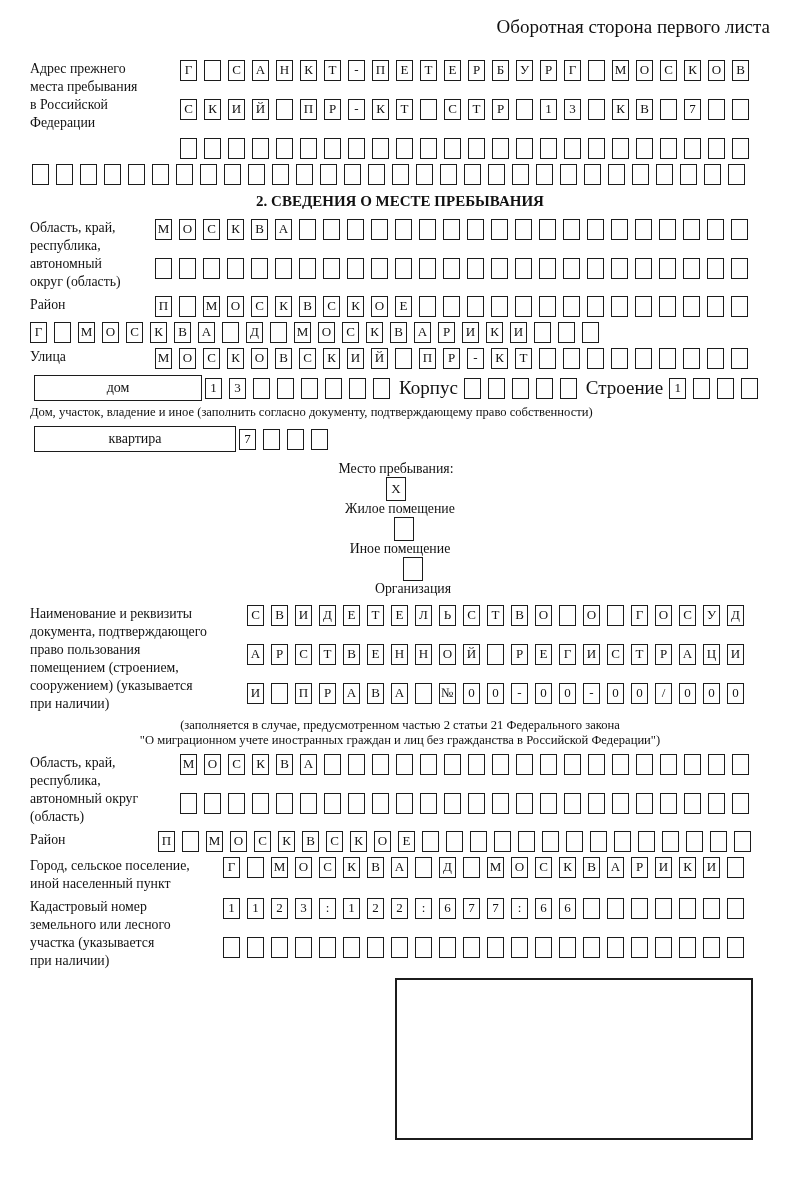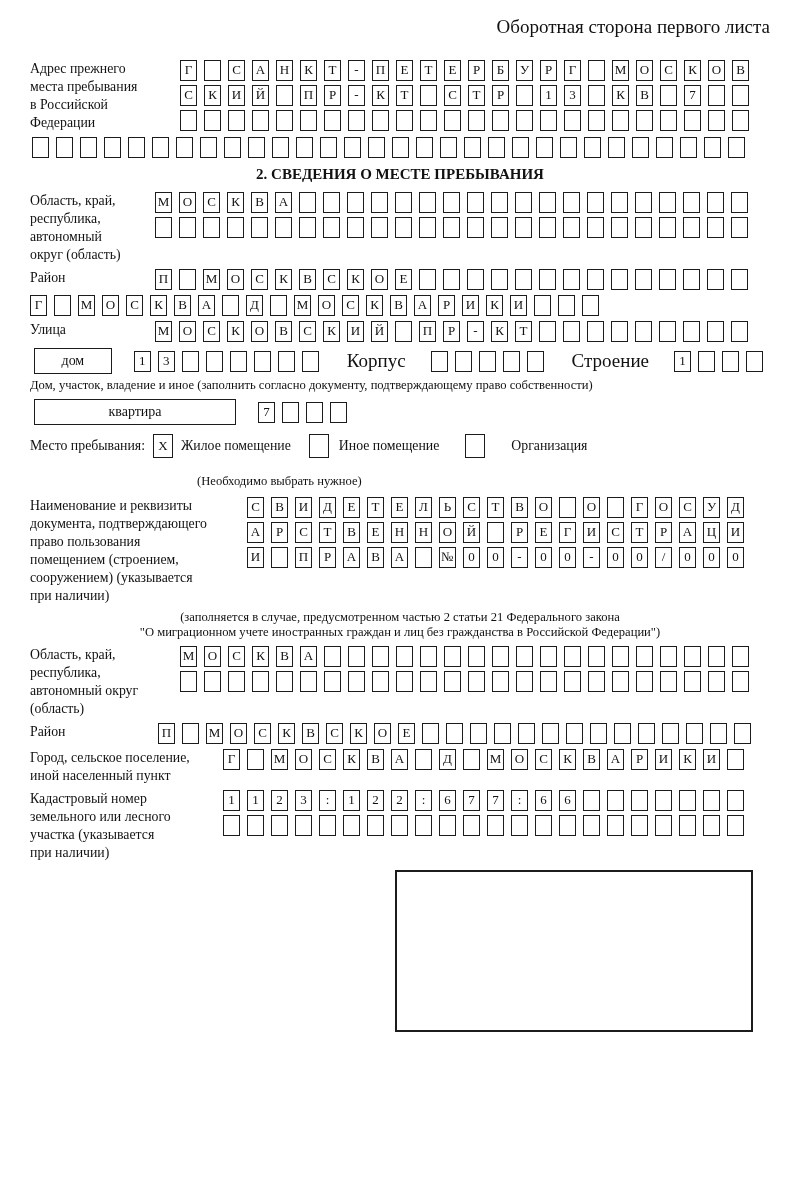--- a/index.html
+++ b/index.html
@@ -4,42 +4,42 @@
 <style>
   html,body{margin:0;padding:0;background:#ffffff;}
   body{width:800px;min-height:1180px;font-family:"Liberation Serif","DejaVu Serif",serif;color:#111;overflow:hidden;}
   .page{padding:16px 30px 0 30px;position:relative;}
 
   .hdr-right{text-align:right;font-size:19px;margin-bottom:22px;}
 
   .frow{display:flex;align-items:flex-start;margin-bottom:5px;}
   .lbl{font-size:13.8px;line-height:18px;white-space:pre-line;flex:0 0 auto;}
   .w150{width:150px;} .w125{width:125px;} .w151{width:151px;} .w217{width:217px;} .w128{width:128px;} .w193{width:193px;}
-  .cells-col{display:flex;flex-direction:column;gap:4px;}
+  .cells-col{display:flex;flex-direction:column;gap:18px;}
 
   .crow{white-space:nowrap;height:21px;line-height:0;}
   .cell{display:inline-block;width:17px;height:21px;box-sizing:border-box;border:1.5px solid #1c1c1c;
         margin-right:7px;font-size:13px;line-height:18px;text-align:center;vertical-align:top;background:#fff;}
   .fullrow{margin:1px 0 4px 2px;}
 
   .note{font-size:12.6px;line-height:15px;margin:0 0 6px 0;}
   .note.center{text-align:center;}
   .prelined{white-space:pre-line;}
 
   .h2{font-weight:bold;text-align:center;font-size:15px;margin:8px 0 9px 0;}
   .h3{font-weight:bold;text-align:center;font-size:14.5px;margin:12px 0 6px 0;}
 
-  .domrow{display:flex;align-items:center;margin:6px 0 4px 4px;height:26px;gap:19px;}
+  .domrow{display:flex;align-items:center;margin:6px 0 4px 4px;height:26px;}
   .wbox{display:inline-block;box-sizing:border-box;border:1.6px solid #1c1c1c;height:26px;line-height:23px;
         text-align:center;font-size:14px;margin-right:3px;background:#fff;}
   .wbox.dom{width:168px;} .wbox.kvart{width:202px;}
   .domrow .crow{height:21px;}
   .inl-lbl{font-size:19px;margin:0 6px 0 2px;}
 
-  .mestorow{display:flex;align-items:center;margin:9px 0 16px 0;font-size:13.8px;}
+  .mestorow{display:flex;align-items:center;margin:9px 0 8px 0;font-size:13.8px;flex-direction:column;}
   .checkbox{display:inline-block;width:20px;height:24px;box-sizing:border-box;border:1.6px solid #1c1c1c;
             text-align:center;font-size:13px;line-height:21px;background:#fff;}
   .mr8{margin-right:8px;} .mr10{margin-right:10px;} .ml18{margin-left:18px;} .ml26{margin-left:26px;}
   .vybrat{margin-left:167px;margin-bottom:8px;}
 
   .stamp{box-sizing:border-box;border:2px solid #1c1c1c;width:358px;height:162px;margin:8px 0 5px 365px;background:#fff;}
   .caption{font-weight:bold;font-size:13.3px;line-height:16.5px;text-align:center;width:440px;margin-left:326px;white-space:pre-line;}
 </style>
 </head>
 <body>
@@ -105,21 +105,20 @@
 
   <div class="mestorow">
     <span class="mr8">Место пребывания:</span>
     <span class="checkbox mr8">X</span>
     <span>Жилое помещение</span>
     <span class="checkbox mr10 ml18"></span>
     <span>Иное помещение</span>
     <span class="checkbox ml26"></span>
     <span class="ml26">Организация</span>
   </div>
-  <div class="note vybrat">(Необходимо выбрать нужное)</div>
 
   <div class="frow">
     <div class="lbl w217">Наименование и реквизиты
 документа, подтверждающего
 право пользования
 помещением (строением,
 сооружением) (указывается
 при наличии)</div>
     <div class="cells-col">
       <div class="crow"><span class="cell">С</span><span class="cell">В</span><span class="cell">И</span><span class="cell">Д</span><span class="cell">Е</span><span class="cell">Т</span><span class="cell">Е</span><span class="cell">Л</span><span class="cell">Ь</span><span class="cell">С</span><span class="cell">Т</span><span class="cell">В</span><span class="cell">О</span><span class="cell"></span><span class="cell">О</span><span class="cell"></span><span class="cell">Г</span><span class="cell">О</span><span class="cell">С</span><span class="cell">У</span><span class="cell">Д</span></div>

